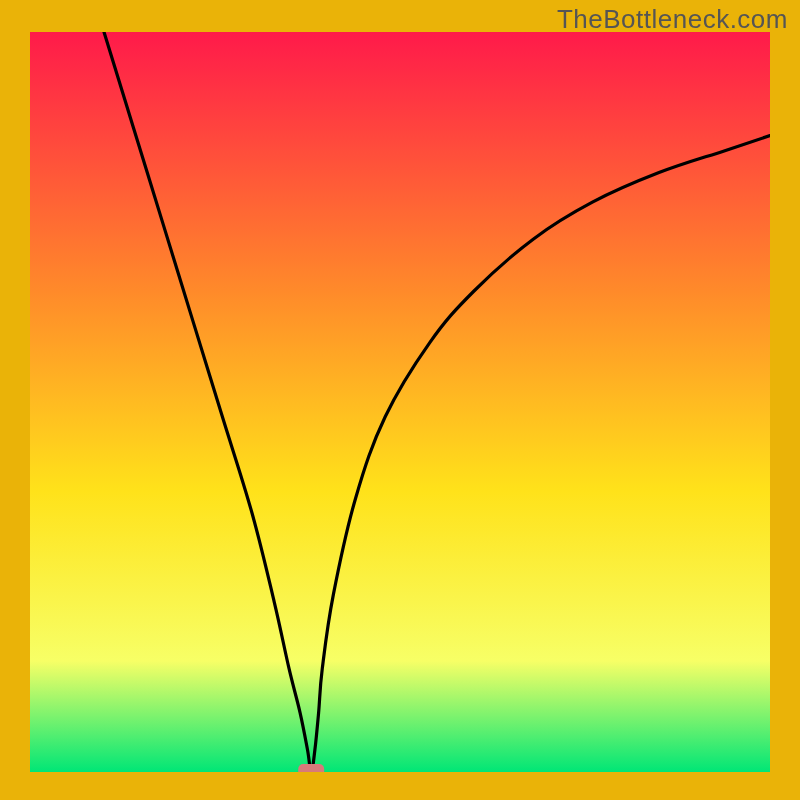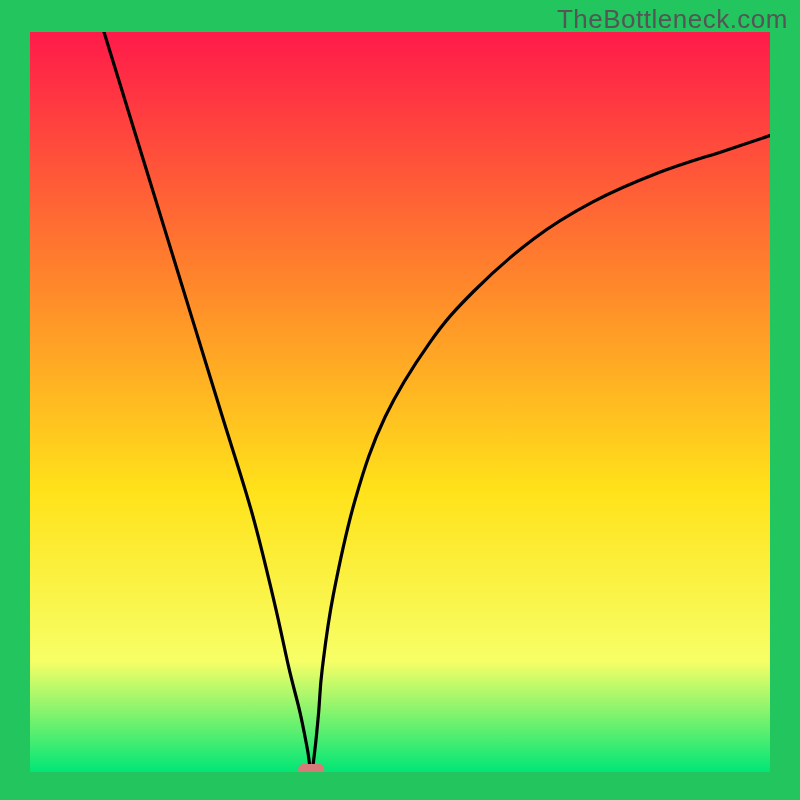--- a/index.html
+++ b/index.html
@@ -8,21 +8,21 @@
     width: 800px;
     height: 800px;
     background: #000;
     font-family: Arial, Helvetica, sans-serif;
     overflow: hidden;
   }
   .frame {
     position: relative;
     width: 800px;
     height: 800px;
-    background: #22c55e;
+    background: #eab308;
   }
   .watermark {
     position: absolute;
     top: 4px;
     right: 12px;
     color: #555;
     font-size: 26px;
     font-weight: 500;
     letter-spacing: 0.5px;
     user-select: none;

